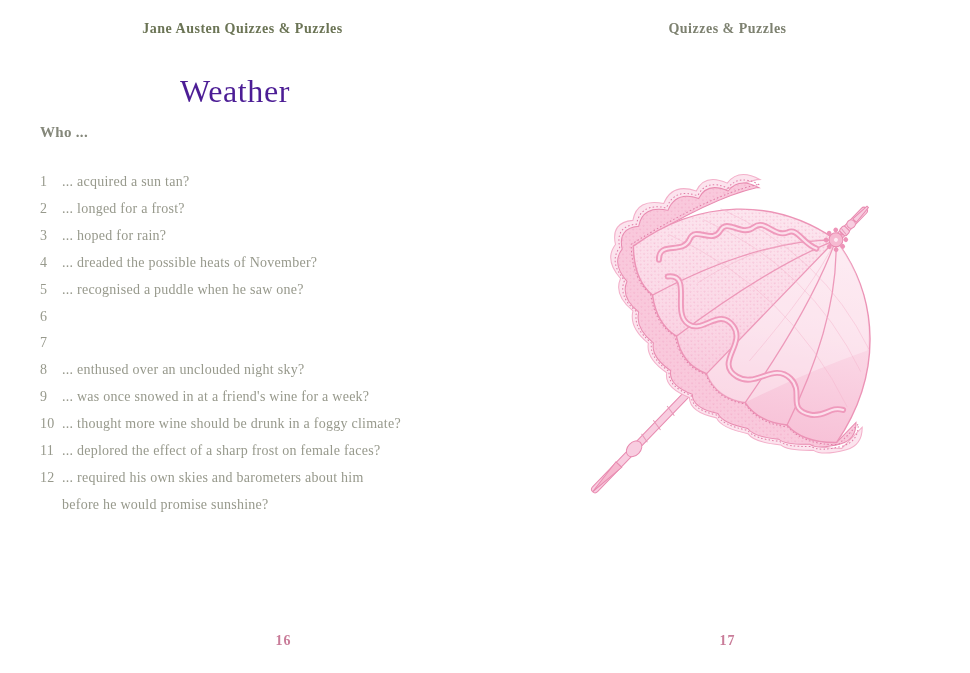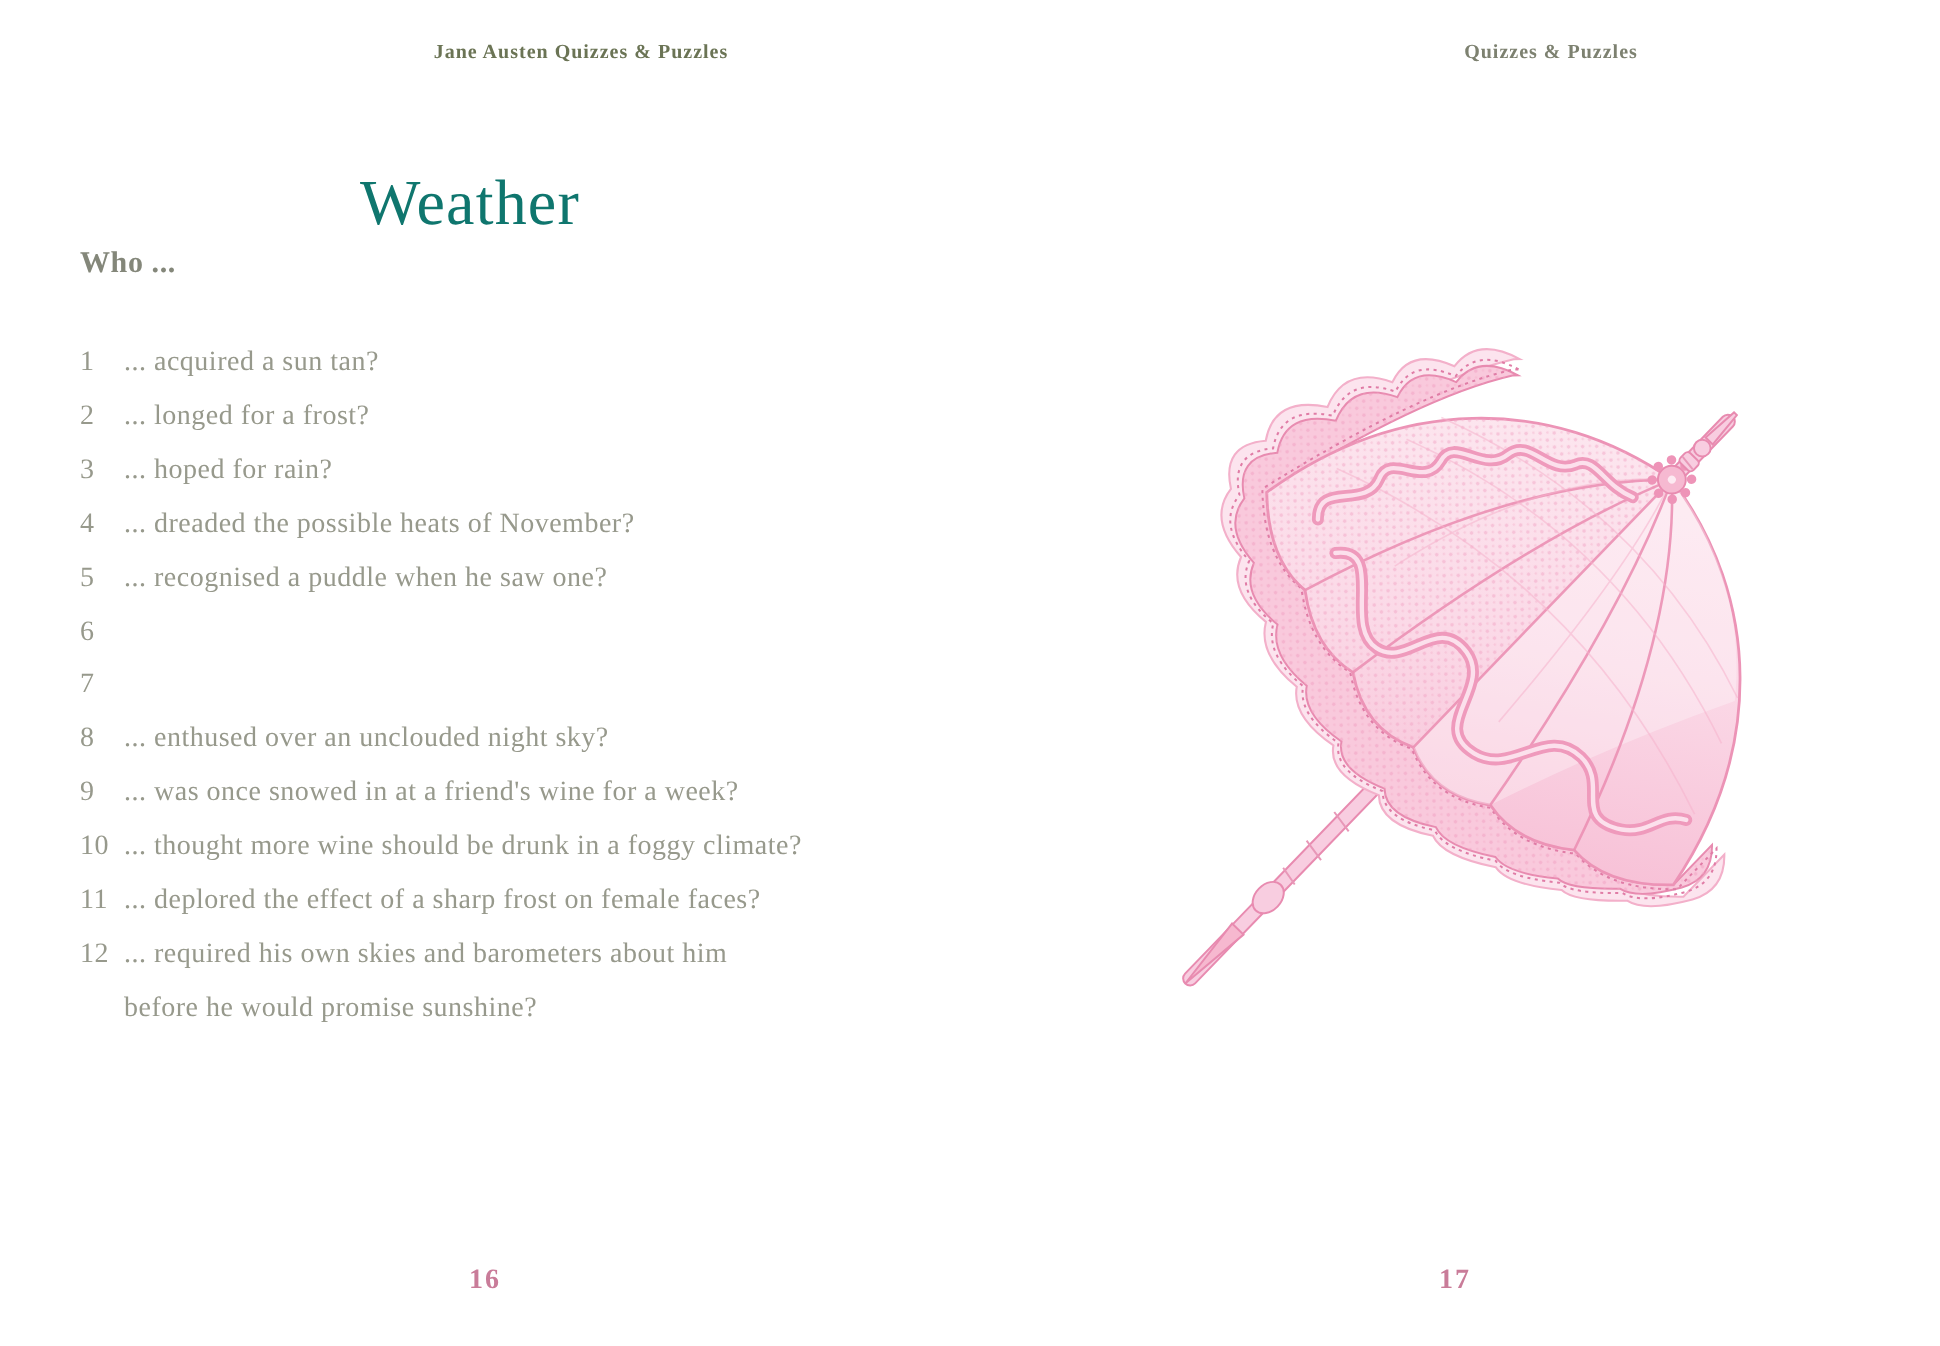--- a/index.html
+++ b/index.html
@@ -1,41 +1,41 @@
 <!DOCTYPE html>
 <html><head>
 <meta charset="utf-8">
 <style>
   html,body{margin:0;padding:0;background:#ffffff;}
   .spread{
     position:relative;width:970px;height:673px;background:#ffffff;
     font-family:"Liberation Serif","DejaVu Serif",serif;overflow:hidden;
   }
   .running-head{
-    position:absolute;top:21px;font-size:10px;letter-spacing:.5px;text-align:center;padding-left:48px;
+    position:absolute;top:21px;font-size:14px;letter-spacing:.5px;text-align:center;
   }
   .rh-left{left:0;width:485px;color:#6b7455;font-weight:600;}
   .rh-right{left:485px;width:485px;color:#7d8170;font-weight:700;}
   .page-title{
-    position:absolute;top:83px;left:0;width:470px;text-align:center;
-    font-size:32px;color:#0f766e;letter-spacing:.6px;font-weight:500;
+    position:absolute;top:73px;left:0;width:470px;text-align:center;
+    font-size:32px;color:#4c1d95;letter-spacing:.6px;font-weight:500;
   }
   .prompt{
     position:absolute;left:40px;top:124px;font-size:15px;color:#84877a;
     font-weight:600;letter-spacing:.3px;
   }
   .q-list{position:absolute;left:40px;top:169px;width:440px;}
   .q-row{display:flex;font-size:14px;line-height:26.9px;color:#97998c;letter-spacing:.25px;}
   .q-num{width:22px;flex:none;}
   .q-text{white-space:pre-line;}
   .page-num{
     position:absolute;top:633px;font-size:14px;font-weight:700;color:#c97c99;
     text-align:center;letter-spacing:1px;
   }
-  .pn-left{left:0;width:485px;}
+  .pn-left{left:0;width:485px;padding-left:41px;}
   .pn-right{left:485px;width:485px;}
   .parasol{position:absolute;left:545px;top:140px;}
 </style>
 </head>
 <body>
 
 <div class="spread">
 
   <div class="running-head rh-left">Jane Austen Quizzes &amp; Puzzles</div>
   <div class="running-head rh-right">Quizzes &amp; Puzzles</div>

